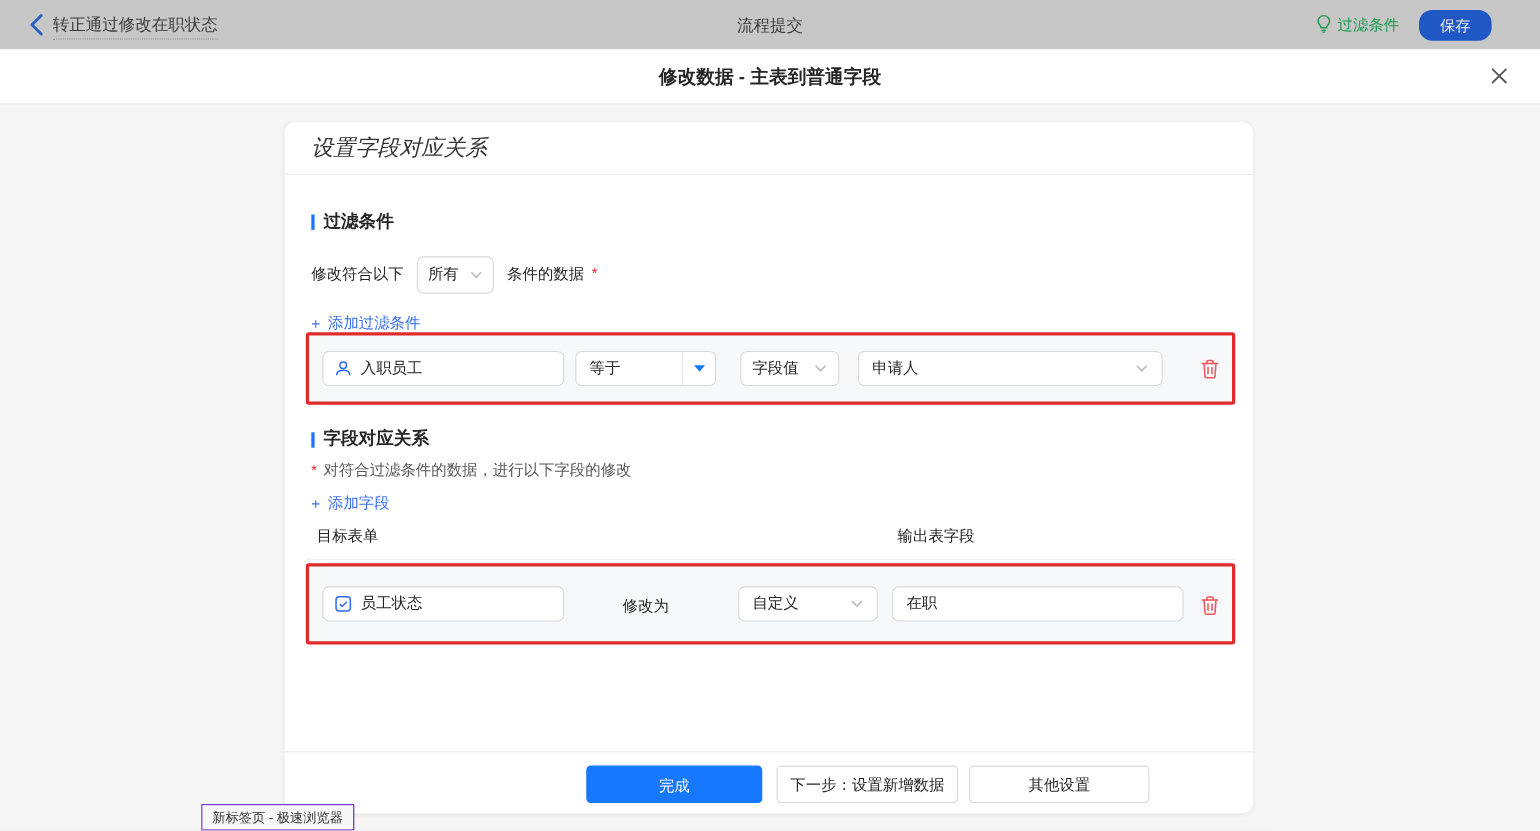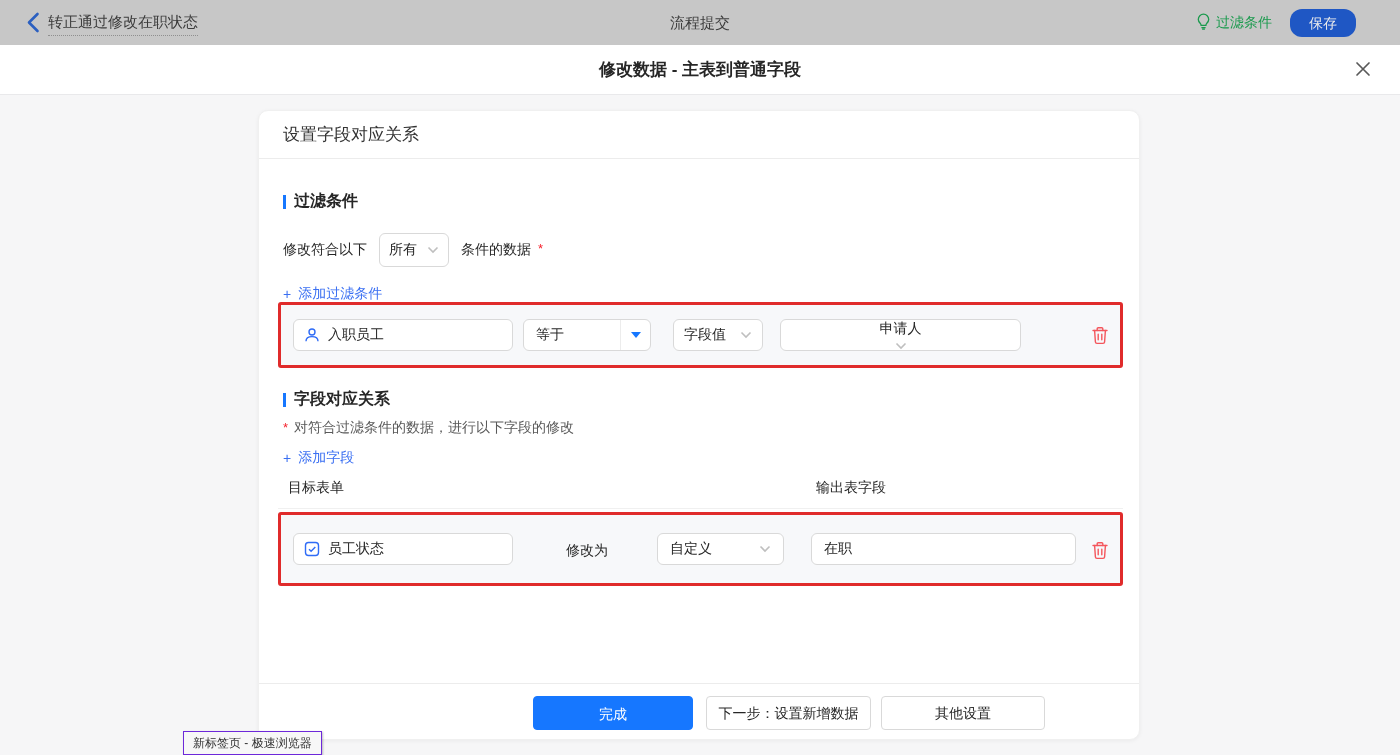--- a/index.html
+++ b/index.html
@@ -15,21 +15,21 @@
   .save-btn { position:absolute; right:44px; top:9px; width:66px; height:28px; background:#1f57c4; color:#ececec; font-size:14px; border:none; border-radius:12px; text-align:center; line-height:28px; cursor:pointer; }
 
   
   .modal-header { position:absolute; top:45px; left:0; right:0; height:50px; background:#fff; border-bottom:1px solid #e9e9eb; z-index:1; }
   .modal-title { text-align:center; line-height:50px; font-size:17px; font-weight:bold; color:#262626; }
   .modal-close { position:absolute; right:26px; top:15px; width:20px; height:20px; cursor:pointer; }
 
   
   .card { position:absolute; left:258px; top:110px; width:882px; height:630px; background:#fff; border:1px solid #f0f0f0; border-radius:10px; box-shadow:0 1px 4px rgba(0,0,0,0.05); }
   .card-header { position:absolute; top:0; left:0; right:0; height:48px; border-bottom:1px solid #ececec; }
-  .card-header-text { position:absolute; left:24px; line-height:48px; font-size:17px; color:#333; }
+  .card-header-text { position:absolute; left:24px; line-height:48px; font-size:20px; color:#333;font-style:italic; }
 
   .sec-title { position:absolute; left:24px; display:flex; align-items:center; gap:8px; font-size:16px; font-weight:bold; color:#262626; }
   .sec-bar { width:3px; height:14px; background:#1677ff; }
 
   .sentence { position:absolute; left:24px; top:122px; height:34px; display:flex; align-items:center; font-size:14px; color:#262626; }
   .mini-select { width:70px; height:34px; margin:0 12px; border:1px solid #d9d9d9; border-radius:6px; background:#fff; display:flex; align-items:center; justify-content:space-between; padding:0 9px; cursor:pointer; }
   .asterisk { color:#f5222d; font-size:13px; margin-left:7px; position:relative; top:-2px; }
 
   .add-link { position:absolute; left:24px; display:flex; align-items:center; gap:7px; font-size:14px; color:#3a6ff2; cursor:pointer; }
 
@@ -139,21 +139,21 @@
         </span>
       </div>
 
       <div class="f-box select" style="left:392px; top:14px; width:90px; padding:14px 10px;">
         <span>字段值</span>
         <svg width="12" height="8" viewBox="0 0 12 8" fill="none" stroke="#bfbfbf" stroke-width="1.6">
             <path d="M1.5 1.5 L6 6 L10.5 1.5"></path>
           </svg>
       </div>
 
-      <div class="f-box select" style="left:499px; top:14px; width:241px; padding:0 12px;flex-direction:column;">
+      <div class="f-box select" style="left:499px; top:14px; width:277px; padding:0 12px;">
         <span>申请人</span>
         <svg width="12" height="8" viewBox="0 0 12 8" fill="none" stroke="#bfbfbf" stroke-width="1.6">
             <path d="M1.5 1.5 L6 6 L10.5 1.5"></path>
           </svg>
       </div>
 
       <div class="trash" style="left:810px; top:21px;">
         <svg width="18" height="19" viewBox="0 0 18 19" fill="none" stroke="#f4565c" stroke-width="1.4" stroke-linecap="round" stroke-linejoin="round">
           <path d="M2 4.5h14"></path>
           <path d="M6.2 4.5V2.8a1 1 0 0 1 1-1h3.6a1 1 0 0 1 1 1v1.7"></path>
@@ -188,21 +188,21 @@
           <svg width="16" height="16" viewBox="0 0 16 16" fill="none" stroke="#2f6cf6" stroke-width="1.4">
               <rect x="1.5" y="1.5" width="13" height="13" rx="3"></rect>
               <path d="M5 8.2l2.1 2.1L11.3 6"></path>
             </svg>
           <span>员工状态</span>
         </span>
       </div>
 
       <div class="plain-label" style="left:285px; top:27px;">修改为</div>
 
-      <div class="f-box select" style="left:376px; top:18px; width:127px; padding:0 12px;">
+      <div class="f-box select" style="left:390px; top:18px; width:127px; padding:0 12px;">
         <span>自定义</span>
         <svg width="12" height="8" viewBox="0 0 12 8" fill="none" stroke="#bfbfbf" stroke-width="1.6">
             <path d="M1.5 1.5 L6 6 L10.5 1.5"></path>
           </svg>
       </div>
 
       <div class="f-box" style="left:530px; top:18px; width:265px; padding:0 12px;">
         <span>在职</span>
       </div>
 

